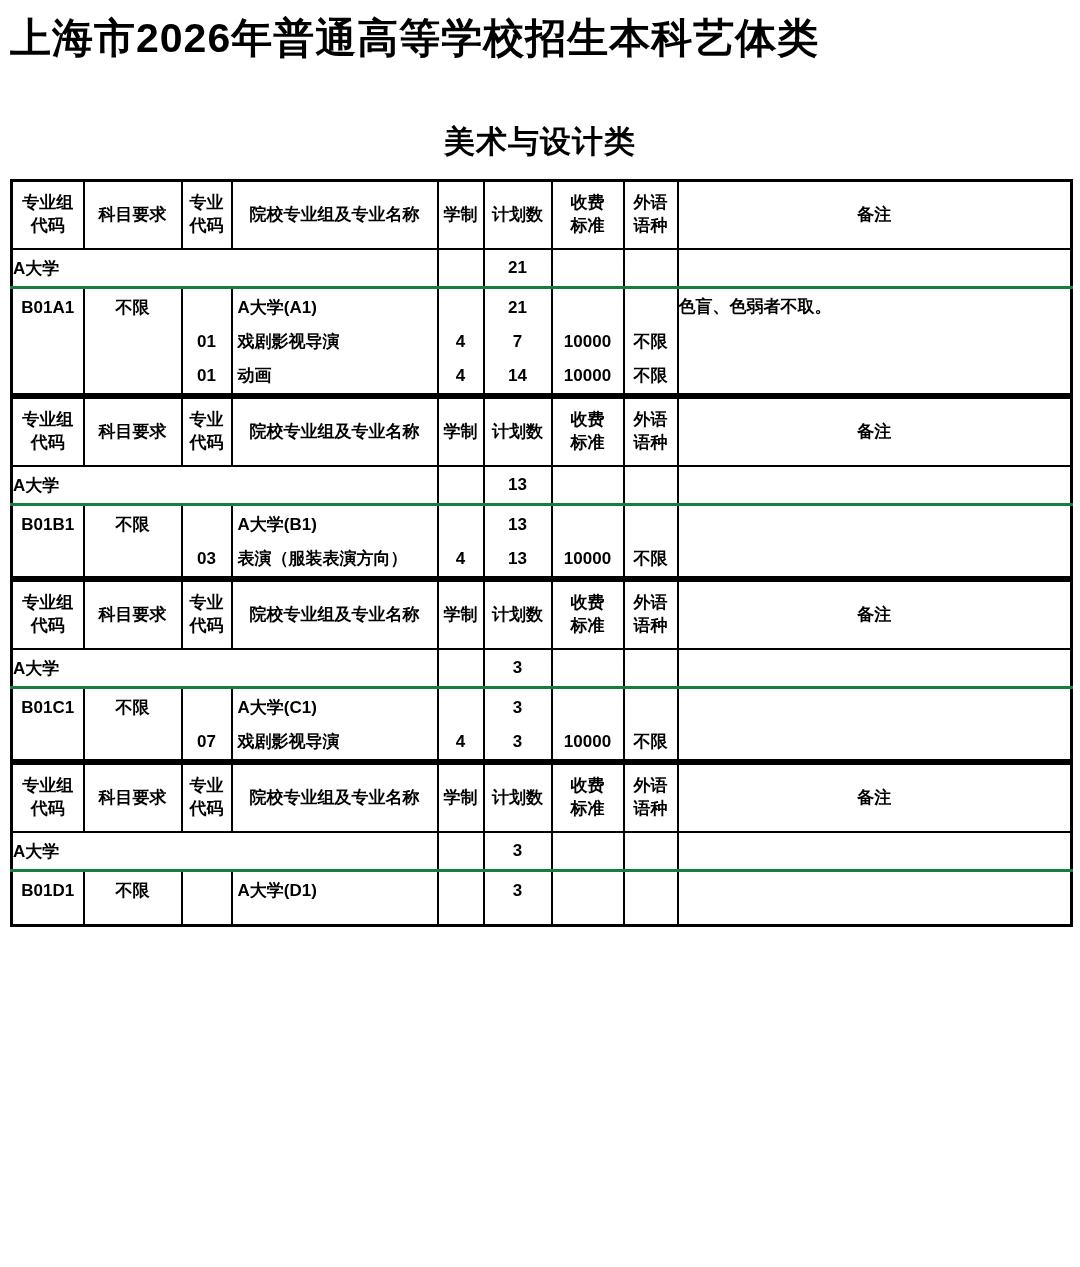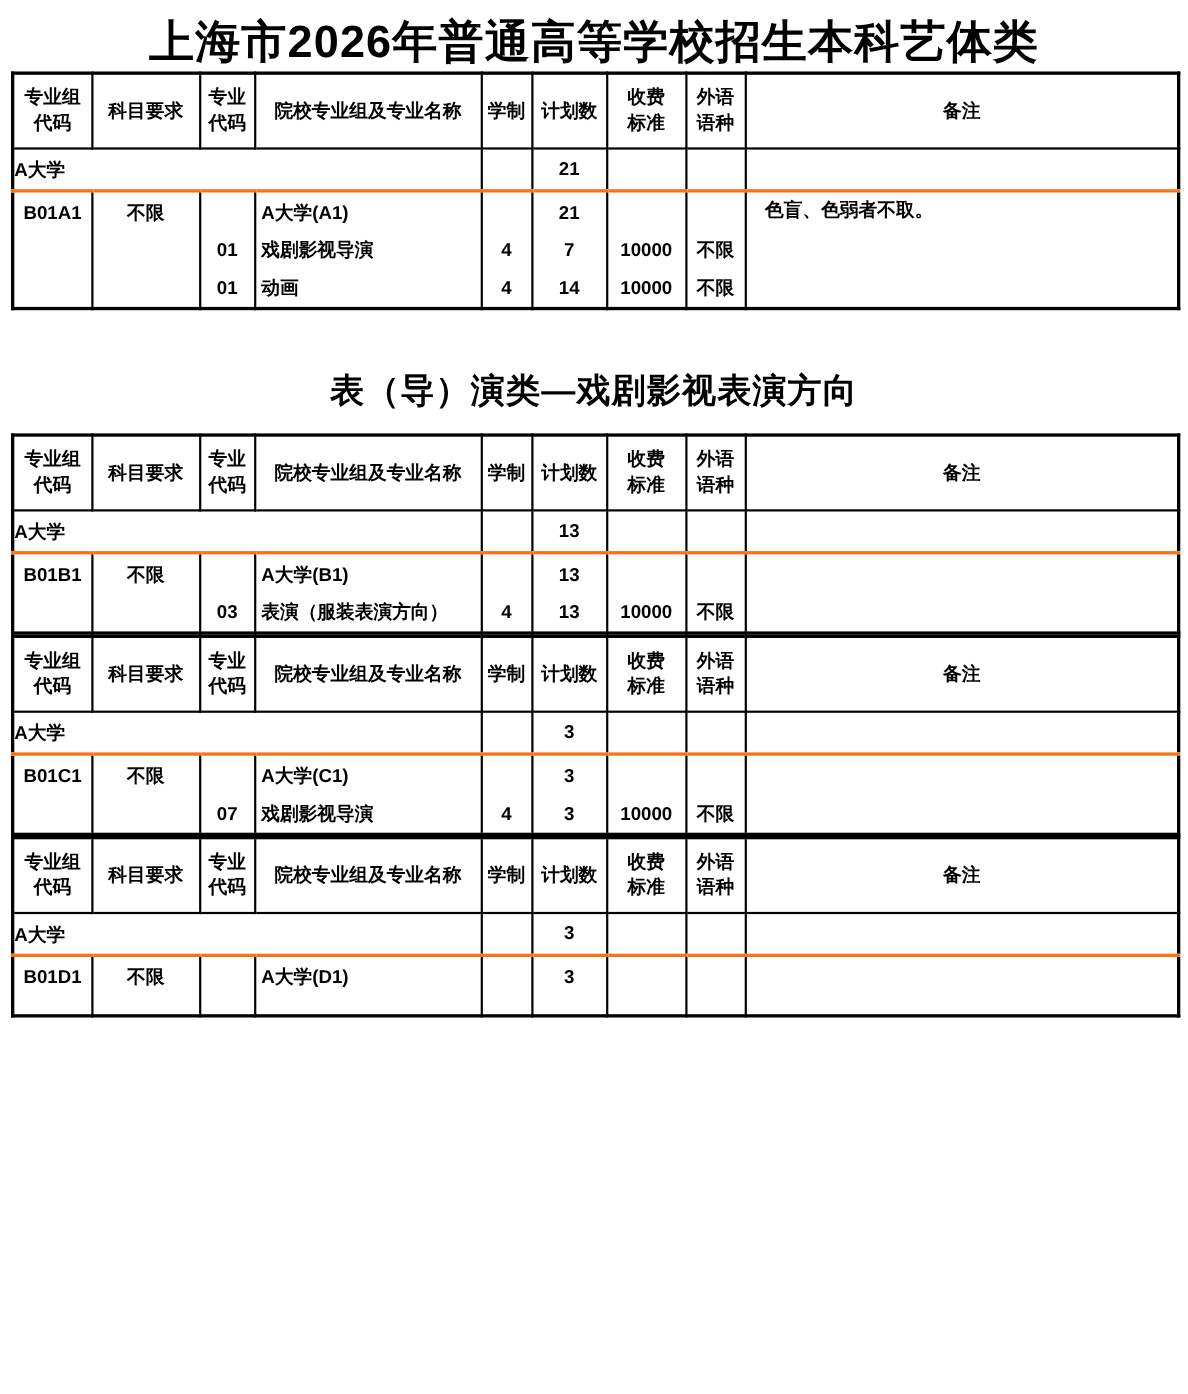--- a/index.html
+++ b/index.html
@@ -6,21 +6,21 @@
   body{
     width:1080px;
     font-family:"Liberation Sans","DejaVu Sans",sans-serif;
     font-weight:bold;
     -webkit-font-smoothing:antialiased;
   }
   .page{padding:8px 10px 24px 10px;}
 
   
   .doc-title{
-    text-align:center;
+    text-align:left;
     font-size:41px;
     line-height:1.30;
     letter-spacing:1px;
     margin:4px 0 0 0;
   }
 
   
   .sec-title{
     text-align:center;
     font-size:31px;
@@ -50,39 +50,40 @@
     text-align:center;
     vertical-align:middle;
     line-height:1.35;
   }
   tr.uni-row td{height:36px;vertical-align:middle;margin-left:36px;}
   td.uni-name{text-align:left;padding-left:8px;font-size:18px;}
   td.num{text-align:center;}
 
   tr.group-row td{
     vertical-align:top;
-    border-top:3px solid #f97316;
+    border-top:3px solid #15803d;
     padding-top:2px;
     margin-top:12px;
   }
   .ln{height:34px;line-height:34px;white-space:nowrap;}
   .ln.c{text-align:center;}
   .ln.l{text-align:left;padding-left:5px;}
-  .remark-ln{line-height:32px;padding-left:17px;text-align:left;white-space:nowrap;font-family:Liberation Mono, monospace;}
+  .remark-ln{line-height:32px;padding-left:0;text-align:left;white-space:nowrap;}
   table.t4 tr.group-row td{padding-bottom:16px;}
 </style>
 </head>
 <body>
 
 <div class="page">
 
   <h1 class="doc-title">
     <span>上海市2026年普通高等学校招生本科艺体类</span><br>
   </h1>
 
+  <h2 class="sec-title sec-gap-1">美术与设计类</h2>
   <table class="cat t1">
     <colgroup>
       <col style="width:72px">
         <col style="width:98px">
         <col style="width:50px">
         <col style="width:206px">
       <col style="width:46px">
         <col style="width:68px">
         <col style="width:72px">
         <col style="width:54px">
@@ -157,21 +158,20 @@
         <div class="ln c">不限</div>
         <div class="ln c">不限</div>
       </td>
       <td>
             <div class="remark-ln">色盲、色弱者不取。</div>
           </td>
     </tr>
   </tbody>
     </table>
 
-  <h2 class="sec-title sec-gap">表（导）演类—戏剧影视表演方向</h2>
   <table class="cat t2">
     <colgroup>
       <col style="width:72px">
         <col style="width:98px">
         <col style="width:50px">
         <col style="width:206px">
       <col style="width:46px">
         <col style="width:68px">
         <col style="width:72px">
         <col style="width:54px">

